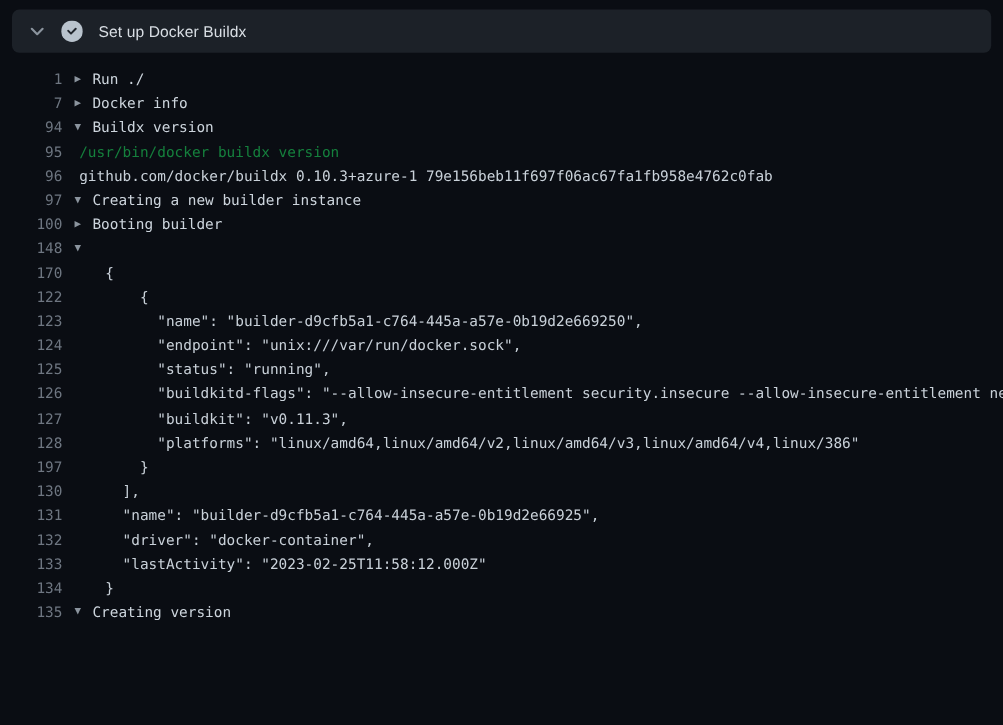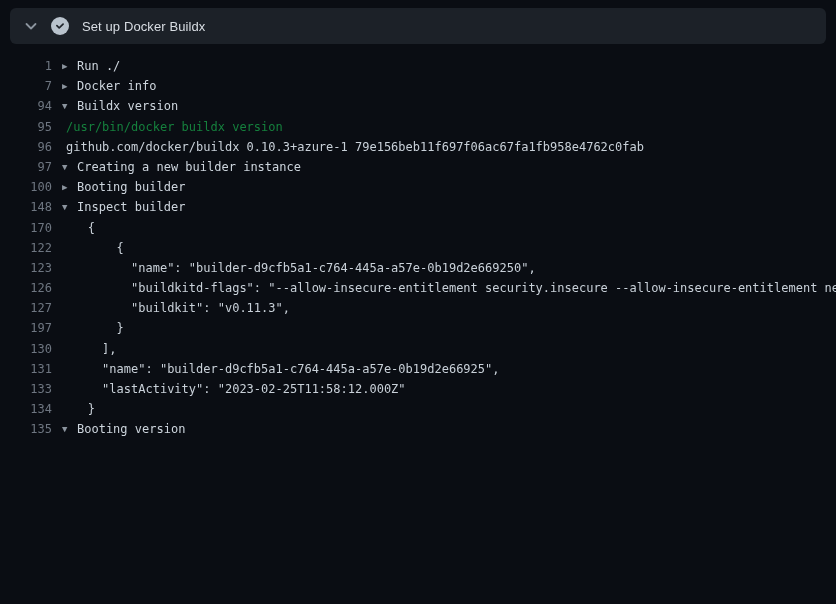--- a/index.html
+++ b/index.html
@@ -42,26 +42,30 @@
   </div>
 
   <div class="log" id="log">
       <div class="row"><span class="ln">1</span><span class="ct"><span class="arrow">▶</span><span class="grp">Run ./</span></span></div>
       <div class="row"><span class="ln">7</span><span class="ct"><span class="arrow">▶</span><span class="grp">Docker info</span></span></div>
       <div class="row"><span class="ln">94</span><span class="ct"><span class="arrow">▼</span><span class="grp">Buildx version</span></span></div>
       <div class="row"><span class="ln">95</span><span class="ct"><span class="cmd">/usr/bin/docker buildx version</span></span></div>
       <div class="row"><span class="ln">96</span><span class="ct"><span class="out">github.com/docker/buildx 0.10.3+azure-1 79e156beb11f697f06ac67fa1fb958e4762c0fab</span></span></div>
       <div class="row"><span class="ln">97</span><span class="ct"><span class="arrow">▼</span><span class="grp">Creating a new builder instance</span></span></div>
       <div class="row"><span class="ln">100</span><span class="ct"><span class="arrow">▶</span><span class="grp">Booting builder</span></span></div>
-      <div class="row"><span class="ln">148</span><span class="ct"><span class="arrow">▼</span><span class="grp">Inspect builder</span></span></div>
+      <div class="row"><span class="ln">148</span><span class="ct"><span class="arrow">▼</span></span></div>
       <div class="row"><span class="ln">170</span><span class="ct"><span class="out">   {</span></span></div>
       <div class="row"><span class="ln">122</span><span class="ct"><span class="out">       {</span></span></div>
       <div class="row"><span class="ln">123</span><span class="ct"><span class="out">         "name": "builder-d9cfb5a1-c764-445a-a57e-0b19d2e669250",</span></span></div>
+      <div class="row"><span class="ln">124</span><span class="ct"><span class="out">         "endpoint": "unix:///var/run/docker.sock",</span></span></div>
+      <div class="row"><span class="ln">125</span><span class="ct"><span class="out">         "status": "running",</span></span></div>
       <div class="row"><span class="ln">126</span><span class="ct"><span class="out">         "buildkitd-flags": "--allow-insecure-entitlement security.insecure --allow-insecure-entitlement network",</span></span></div>
       <div class="row"><span class="ln">127</span><span class="ct"><span class="out">         "buildkit": "v0.11.3",</span></span></div>
+      <div class="row"><span class="ln">128</span><span class="ct"><span class="out">         "platforms": "linux/amd64,linux/amd64/v2,linux/amd64/v3,linux/amd64/v4,linux/386"</span></span></div>
       <div class="row"><span class="ln">197</span><span class="ct"><span class="out">       }</span></span></div>
       <div class="row"><span class="ln">130</span><span class="ct"><span class="out">     ],</span></span></div>
       <div class="row"><span class="ln">131</span><span class="ct"><span class="out">     "name": "builder-d9cfb5a1-c764-445a-a57e-0b19d2e66925",</span></span></div>
+      <div class="row"><span class="ln">132</span><span class="ct"><span class="out">     "driver": "docker-container",</span></span></div>
       <div class="row"><span class="ln">133</span><span class="ct"><span class="out">     "lastActivity": "2023-02-25T11:58:12.000Z"</span></span></div>
       <div class="row"><span class="ln">134</span><span class="ct"><span class="out">   }</span></span></div>
-      <div class="row"><span class="ln">135</span><span class="ct"><span class="arrow">▼</span><span class="grp">Booting version</span></span></div>
+      <div class="row"><span class="ln">135</span><span class="ct"><span class="arrow">▼</span><span class="grp">Creating version</span></span></div>
     </div>
 </div>
 
 </body></html>

